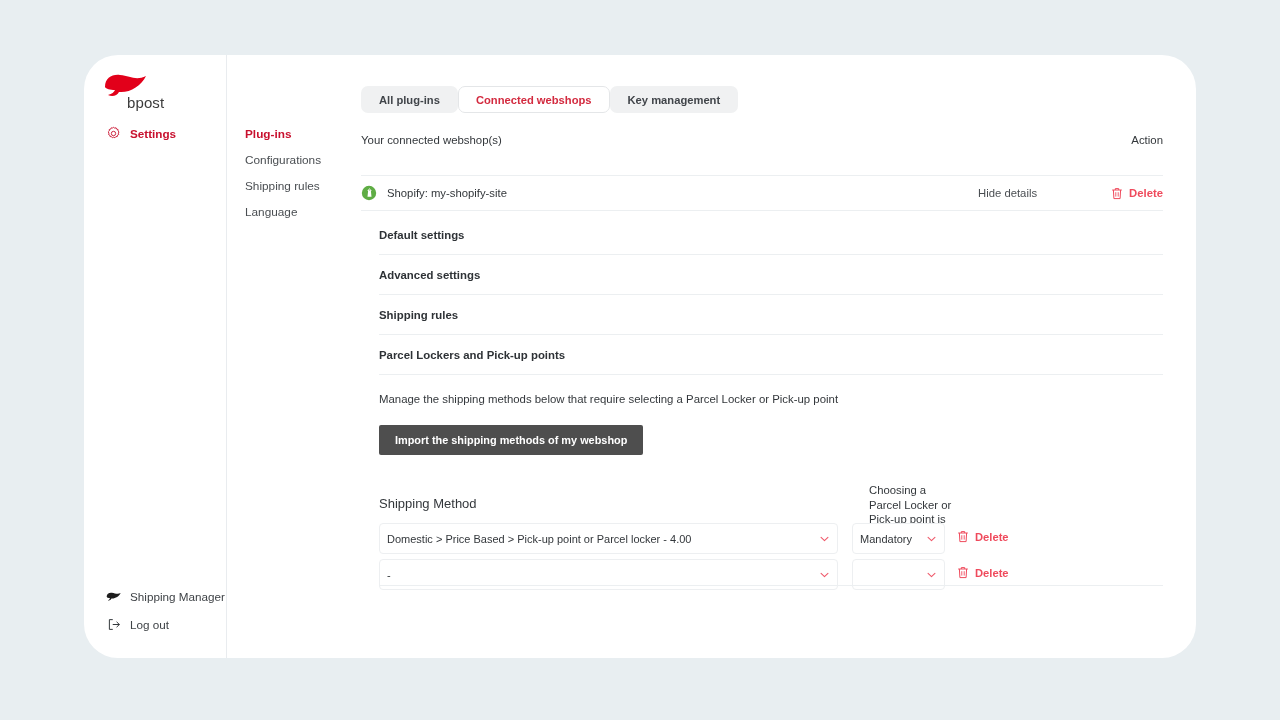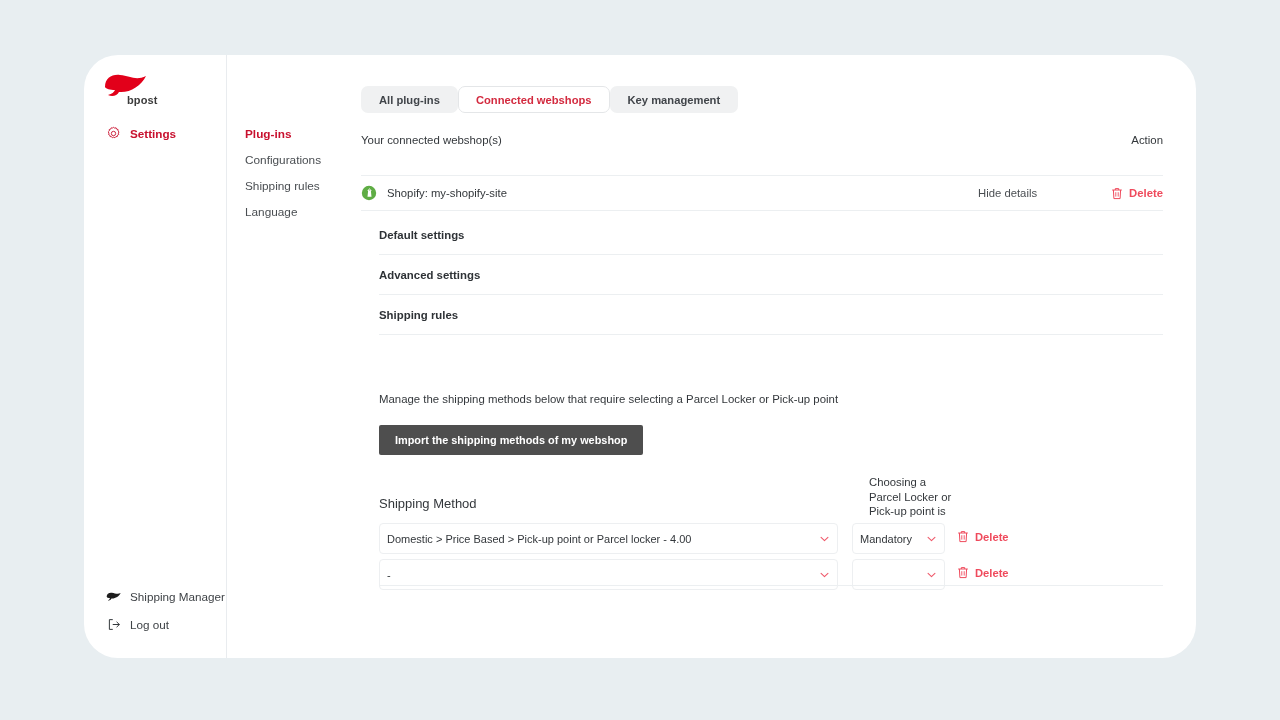--- a/index.html
+++ b/index.html
@@ -21,21 +21,21 @@
 
   
   .rail {
     position: absolute; left: 0; top: 0;
     width: 143px; height: 100%;
     border-right: 1px solid #e9ecef;
   }
   .brand { position: absolute; left: 19px; top: 18px; width: 70px; }
   .brand-mark { display: block; }
   .brand-word {
-    font-size: 11px; font-weight: bold; color: #3c3c3c;
+    font-size: 15px; font-weight: normal; color: #3c3c3c;
     letter-spacing: .1px; margin-left: 24px; margin-top: -5px;
   }
   .rail-item {
     position: absolute; left: 22px;
     display: flex; align-items: center; gap: 9px;
     font-size: 11.7px; color: #3f4347; white-space: nowrap;
   }
   .rail-item.active { color: #c8102e; font-weight: bold; }
   #rail-settings { top: 71px; }
   #rail-shipman  { top: 534px; }
@@ -114,21 +114,21 @@
     font-family: "Liberation Sans", sans-serif;
   }
 
   
   .tbl { position: absolute; left: 18px; top: 420px; width: 784px; }
   .th-method {
     position: absolute; left: 0; top: 21px;
     font-size: 13px; color: #33373b;
   }
   .th-choose {
-    position: absolute; left: 490px; top: 0; width: 86px;
+    position: absolute; left: 490px; top: 8px; width: 86px;
     font-size: 11.3px; color: #33373b; line-height: 14.5px;
   }
   .trow { position: absolute; left: 0; width: 784px; height: 31px; }
   #tr0 { top: 48px; }
   #tr1 { top: 84px; }
   .sel {
     position: absolute; height: 31px;
     border: 1px solid #edeff1; border-radius: 4px; background: #fff;
     display: flex; align-items: center;
   }
@@ -227,20 +227,23 @@
 
     <div class="acc" id="acc0">
       <span>Default settings</span>
     </div>
     <div class="acc" id="acc1">
       <span>Advanced settings</span>
     </div>
     <div class="acc" id="acc2">
       <span>Shipping rules</span>
     </div>
+    <div class="acc" id="acc3">
+      <span>Parcel Lockers and Pick-up points</span>
+    </div>
 
     <div class="desc">Manage the shipping methods below that require selecting a Parcel Locker or Pick-up point</div>
 
     <button class="import-btn">Import the shipping methods of my webshop</button>
 
     <div class="tbl">
       <div class="th-method">Shipping Method</div>
       <div class="th-choose">Choosing a Parcel Locker or Pick-up point is</div>
 
       <div class="trow" id="tr0">

